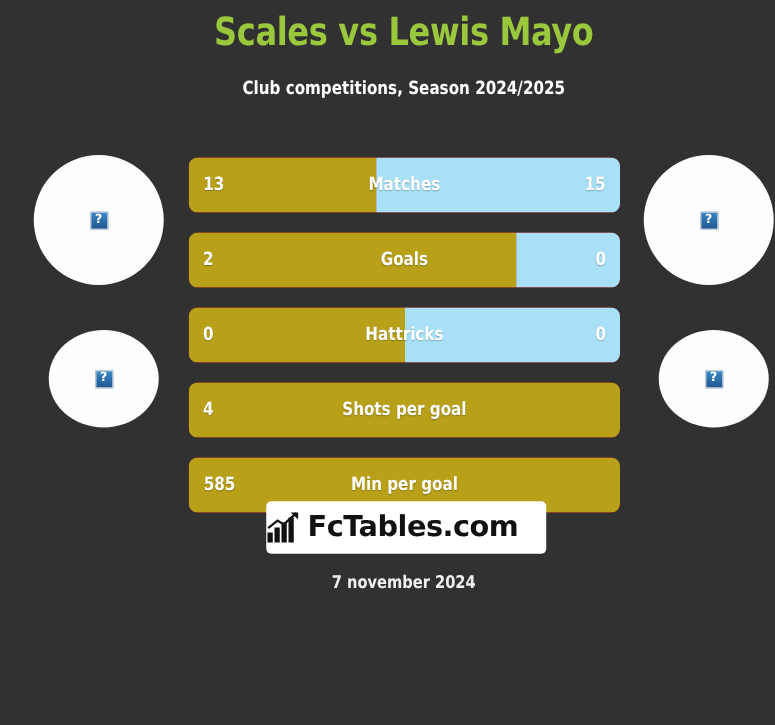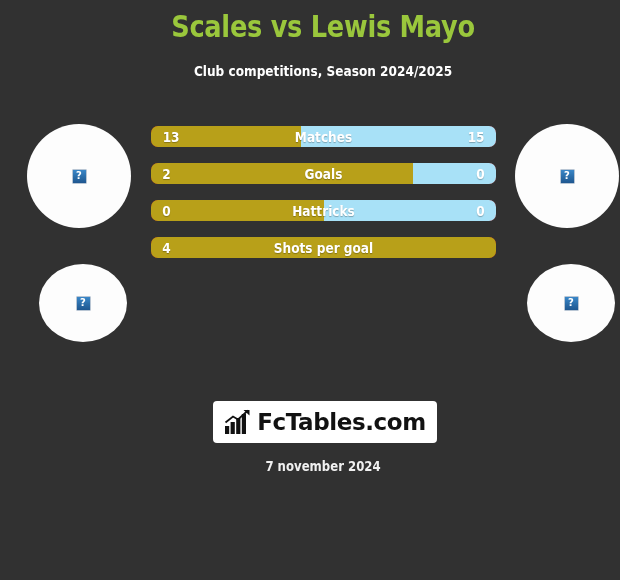--- a/index.html
+++ b/index.html
@@ -88,21 +88,21 @@
 
   
   .bars {
     position: absolute;
     left: 138px;
     top: 126px;
     width: 345px;
   }
   .bar-row {
     position: relative;
-    height: 21px;
+    height: 44px;
     margin-bottom: 16px;
     border-radius: 7px;
     overflow: hidden;
     background: #b91c1c;
   }
   .bar-fill-left {
     position: absolute;
     left: 0;
     top: 0;
     bottom: 0;
@@ -153,21 +153,20 @@
   .logo {
     position: absolute;
     left: 200px;
     top: 401px;
     width: 224px;
     height: 42px;
     background: #ffffff;
     border-radius: 4px;
     display: flex;
     align-items: center;
-    justify-content: center;
     gap: 5px;
   }
   .logo-icon { display: block; }
   .logo-text {
     font-size: 23px;
     font-weight: bold;
     color: #111111;
     letter-spacing: -0.4px;
     font-family: "DejaVu Sans", sans-serif;
   }
@@ -234,20 +233,25 @@
         <div class="bar-fill-left" style="width: 50%;"></div>
         <div class="bar-fill-right" style="width: 50%;"></div>
         <div class="bar-val left">0</div>
         <div class="bar-label">Hattricks</div>
         <div class="bar-val right">0</div>
       </div>
       <div class="bar-row">
         <div class="bar-fill-left" style="width: 100%;"></div>
         <div class="bar-val left">4</div>
         <div class="bar-label">Shots per goal</div>
+      </div>
+      <div class="bar-row">
+        <div class="bar-fill-left" style="width: 100%;"></div>
+        <div class="bar-val left">585</div>
+        <div class="bar-label">Min per goal</div>
       </div>
     </div>
 
   <div class="logo">
     <svg class="logo-icon" width="28" height="26" viewBox="0 0 28 26">
       <rect x="1" y="17" width="4.2" height="8" fill="#111111"></rect>
       <rect x="6.6" y="13" width="4.2" height="12" fill="#111111"></rect>
       <rect x="12.2" y="9" width="4.2" height="16" fill="#111111"></rect>
       <rect x="17.8" y="5" width="4.2" height="20" fill="#111111"></rect>
       <path d="M1.5 13.5 L9 7.5 L14 10.5 L24 1.5" stroke="#111111" stroke-width="1.8" fill="none"></path>

